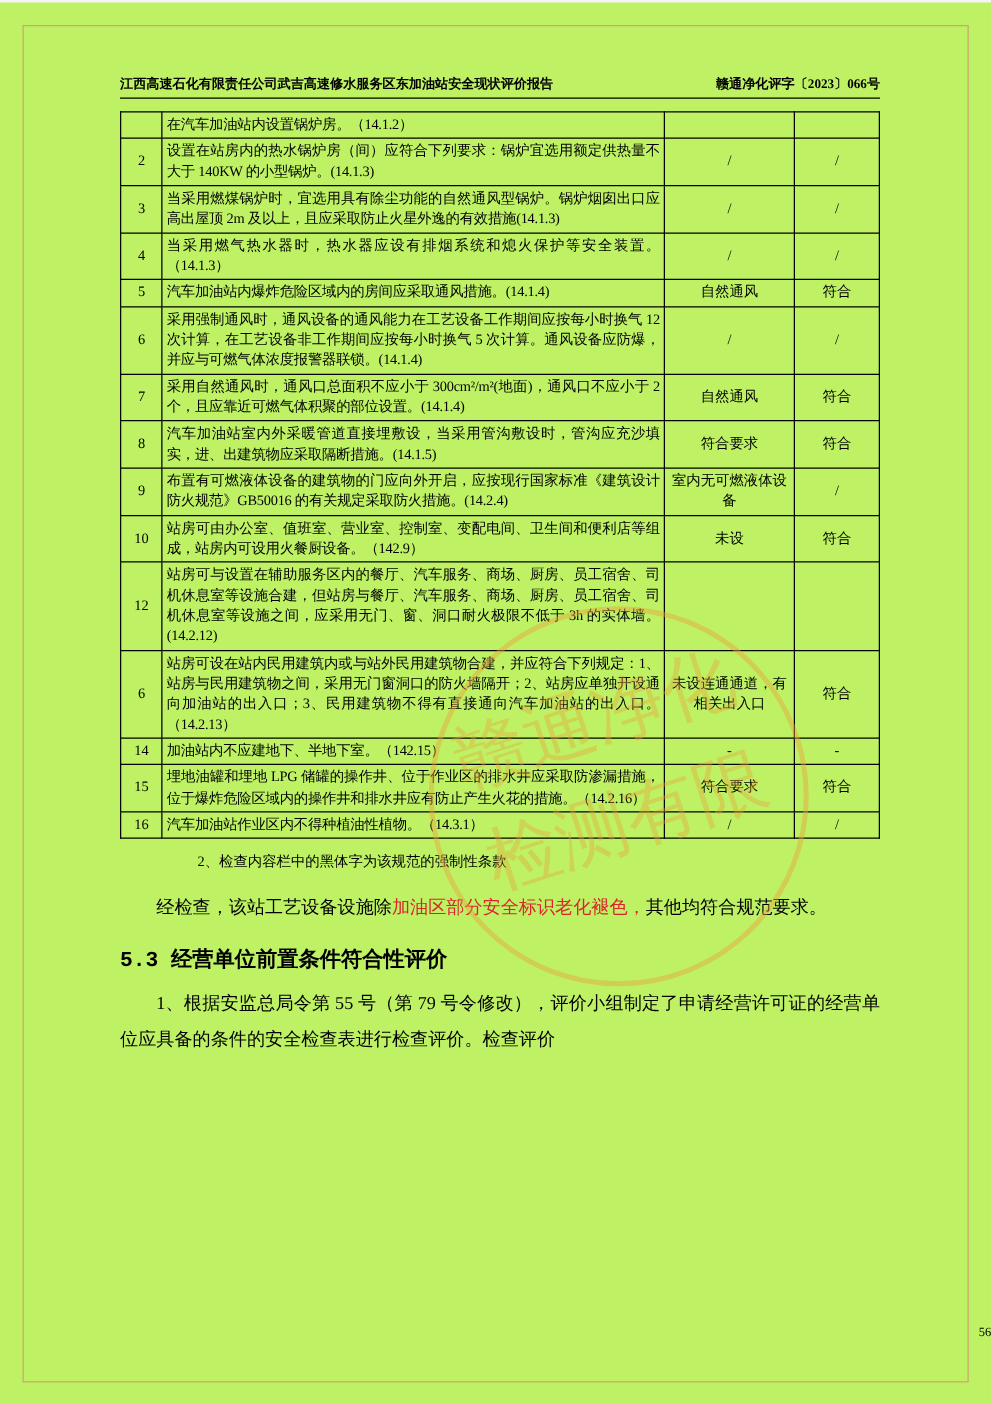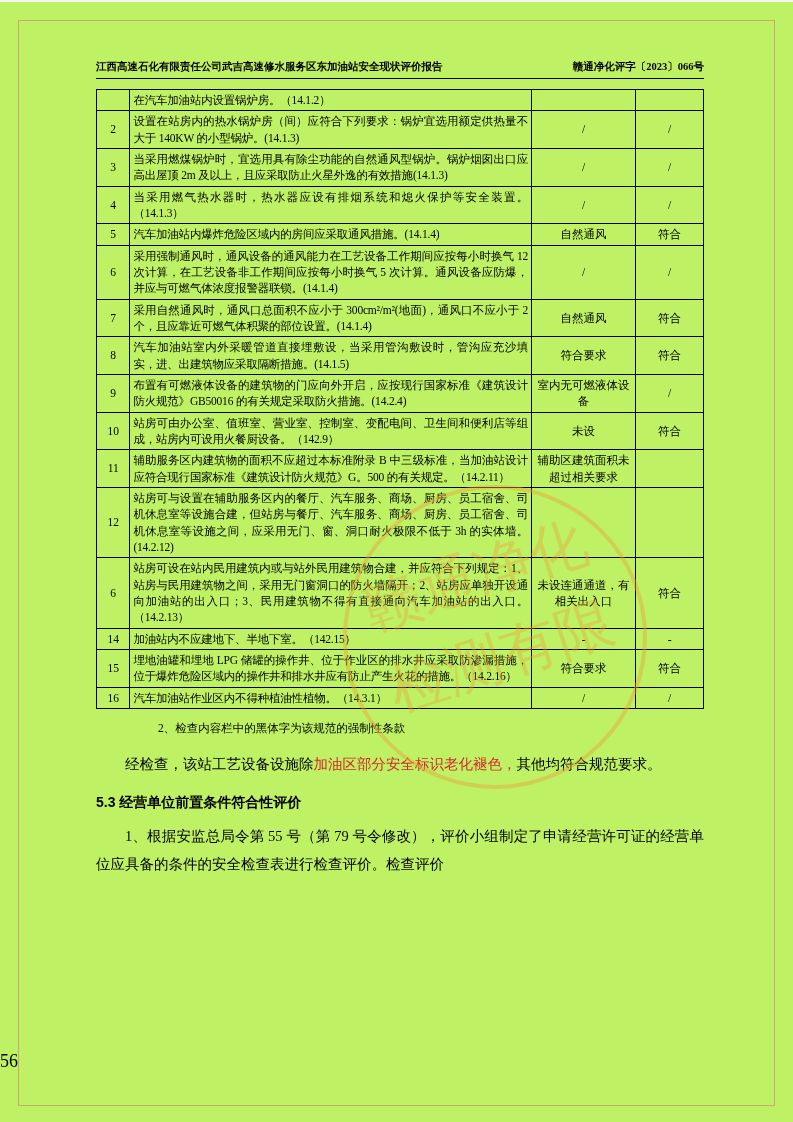--- a/index.html
+++ b/index.html
@@ -99,33 +99,33 @@
   .para {
     margin-top: 10px;
     font-size: 14.5px;
     line-height: 1.95;
     text-indent: 2em;
     text-align: justify;
   }
   .red { color: #d8262c; }
 
   h2.sec {
-    font-size: 14px;
+    font-size: 17px;
     font-weight: bold;
     margin: 16px 0 2px 0;
-    font-family: Liberation Sans, sans-serif;
+    font-family: Liberation Mono, monospace;
   }
 
   .pageno {
     position: absolute;
     left: 0;
     right: 0;
     bottom: 52px;
-    text-align: left;
-    font-size: 18px;
+    text-align: right;
+    font-size: 10px;
     font-family: "Liberation Serif", serif;
   }
 
   
   .wm {
     position: absolute;
     left: 330px;
     top: 470px;
     width: 330px;
     height: 330px;
@@ -201,26 +201,20 @@
           <td class="num">9</td>
           <td class="desc">布置有可燃液体设备的建筑物的门应向外开启，应按现行国家标准《建筑设计防火规范》GB50016 的有关规定采取防火措施。(14.2.4)</td>
           <td class="res">室内无可燃液体设备</td>
           <td class="conc">/</td>
         </tr>
         <tr>
           <td class="num">10</td>
           <td class="desc">站房可由办公室、值班室、营业室、控制室、变配电间、卫生间和便利店等组成，站房内可设用火餐厨设备。（142.9）</td>
           <td class="res">未设</td>
           <td class="conc">符合</td>
-        </tr>
-        <tr>
-          <td class="num">11</td>
-          <td class="desc">辅助服务区内建筑物的面积不应超过本标准附录 B 中三级标准，当加油站设计应符合现行国家标准《建筑设计防火规范》G。500 的有关规定。（14.2.11）</td>
-          <td class="res">辅助区建筑面积未超过相关要求</td>
-          <td class="conc"></td>
         </tr>
         <tr>
           <td class="num">12</td>
           <td class="desc">站房可与设置在辅助服务区内的餐厅、汽车服务、商场、厨房、员工宿舍、司机休息室等设施合建，但站房与餐厅、汽车服务、商场、厨房、员工宿舍、司机休息室等设施之间，应采用无门、窗、洞口耐火极限不低于 3h 的实体墙。(14.2.12)</td>
           <td class="res"></td>
           <td class="conc"></td>
         </tr>
         <tr>
           <td class="num">6</td>
           <td class="desc">站房可设在站内民用建筑内或与站外民用建筑物合建，并应符合下列规定：1、站房与民用建筑物之间，采用无门窗洞口的防火墙隔开；2、站房应单独开设通向加油站的出入口；3、民用建筑物不得有直接通向汽车加油站的出入口。（14.2.13）</td>

